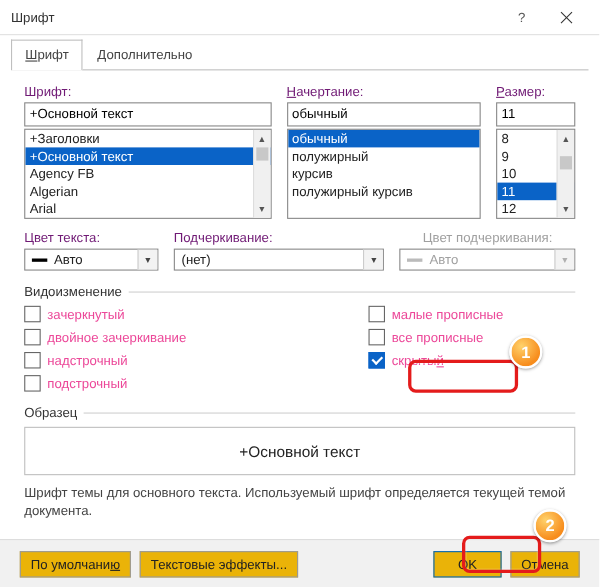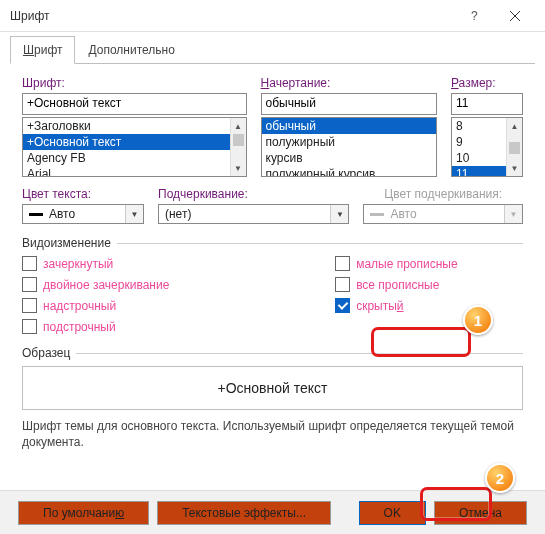--- a/index.html
+++ b/index.html
@@ -19,21 +19,21 @@
 .content { padding: 12px 22px 8px 22px; }
 
 .row1 { display: flex; gap: 14px; }
 .col { display: flex; flex-direction: column; }
 .col.font { flex: 1.4; }
 .col.style { flex: 1.1; }
 .col.size { width: 72px; }
 
 .label { margin-bottom: 3px; color: #701a75; }
 .textbox { height: 22px; border: 1px solid #888; padding: 2px 4px; background: #fff; margin-bottom: 2px; }
-.listbox { border: 1px solid #888; height: 60px; overflow: hidden; background: #fff; position: relative; }
+.listbox { border: 1px solid #888; height: 82px; overflow: hidden; background: #fff; position: relative; }
 .listbox .item { padding: 1px 4px; white-space: nowrap; color: #222; }
 .listbox .item.sel { background: #0a63c7; color: #fff; }
 .listbox .scrollbar { position: absolute; right: 0; top: 0; bottom: 0; width: 16px; background: #f0f0f0; border-left: 1px solid #ddd; }
 .listbox .scrollbar .arr { height: 16px; display: flex; align-items: center; justify-content: center; color: #555; font-size: 8px; }
 .listbox .scrollbar .thumb { background: #c8c8c8; margin: 0 2px; }
 
 .row2 { display: flex; gap: 14px; margin-top: 10px; }
 .combo { height: 20px; border: 1px solid #888; display: flex; align-items: center; background: #fff; }
 .combo .val { flex: 1; padding: 0 6px; color: #222; }
 .combo .dropbtn { width: 18px; height: 100%; display: flex; align-items: center; justify-content: center; border-left: 1px solid #ccc; background: #f3f3f3; font-size: 8px; color: #444; }
@@ -51,21 +51,21 @@
 .check .box { width: 15px; height: 15px; border: 1px solid #666; background: #fff; display: flex; align-items: center; justify-content: center; position: relative; }
 .check .box.checked { background: #0a63c7; border-color: #0a63c7; }
 .check .box.checked::after { content: ''; width: 4px; height: 7px; border: solid #fff; border-width: 0 2px 2px 0; transform: rotate(45deg); margin-top: -2px; }
 .check .lbl { color: #ec4899; }
 
 .preview { border: 1px solid #bfbfbf; height: 44px; margin: 4px 0 8px 0; display: flex; align-items: center; justify-content: center; font-size: 14px; color: #222; }
 .desc { color: #444; line-height: 1.35; margin-bottom: 8px; }
 
 .bottom { position: absolute; left: 0; right: 0; bottom: 0; height: 44px; border-top: 1px solid #ddd; background: #f1f1f1; display: flex; align-items: center; padding: 0 18px; gap: 8px; }
 .bottom .spacer { flex: 1; }
-.button { height: 24px; padding: 0 24px; border: 1px solid #999; background: #c2410c; display: flex; align-items: center; justify-content: center; cursor: default; color: #222; }
+.button { height: 24px; padding: 0 9px; border: 1px solid #999; background: #eab308; display: flex; align-items: center; justify-content: center; cursor: default; color: #222; }
 
 .highlight { position: absolute; border: 3px solid #e41b1b; border-radius: 7px; pointer-events: none; box-shadow: 0 0 0 1px rgba(255,255,255,0.3) inset; }
 .hl1 { left: 371px; top: 327px; width: 100px; height: 30px; }
 .hl2 { left: 420px; top: 487px; width: 72px; height: 34px; }
 .badge { position: absolute; width: 30px; height: 30px; border-radius: 50%; background: radial-gradient(circle at 35% 30%, #ffd26b, #f78d1d 70%); border: 2px solid #fff; display: flex; align-items: center; justify-content: center; font-weight: bold; color: #fff; font-size: 15px; box-shadow: 0 1px 3px rgba(0,0,0,0.4); }
 .b1 { left: 463px; top: 305px; }
 .b2 { left: 485px; top: 463px; }
 </style>
 </head>
 <body>
@@ -94,20 +94,21 @@
 <div class="content">
 
 <div class="row1">
   <div class="col font">
     <div class="label">Шрифт:</div>
     <div class="textbox">+Основной текст</div>
     <div class="listbox">
       <div class="item">+Заголовки</div>
       <div class="item sel">+Основной текст</div>
       <div class="item">Agency FB</div>
+      <div class="item">Algerian</div>
       <div class="item">Arial</div>
       <div class="scrollbar">
         <div class="arr">▲</div>
         <div class="thumb" style="height:12px"></div>
         <div style="flex:1"></div>
         <div class="arr" style="position:absolute;bottom:0;width:100%">▼</div>
       </div>
     </div>
   </div>
   <div class="col style">

